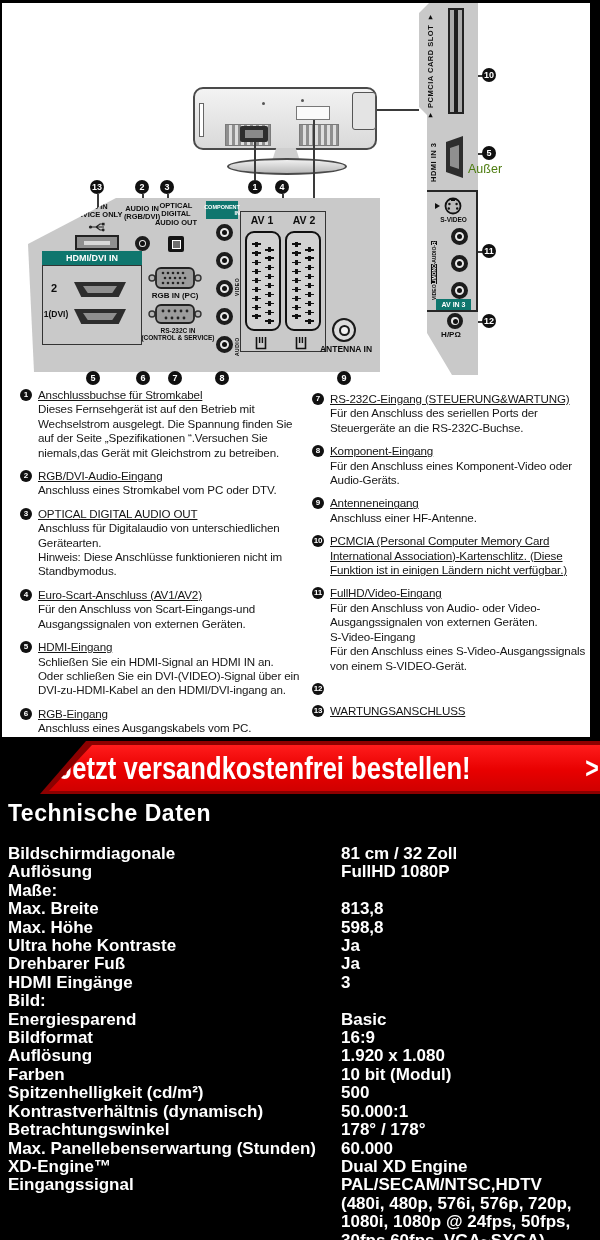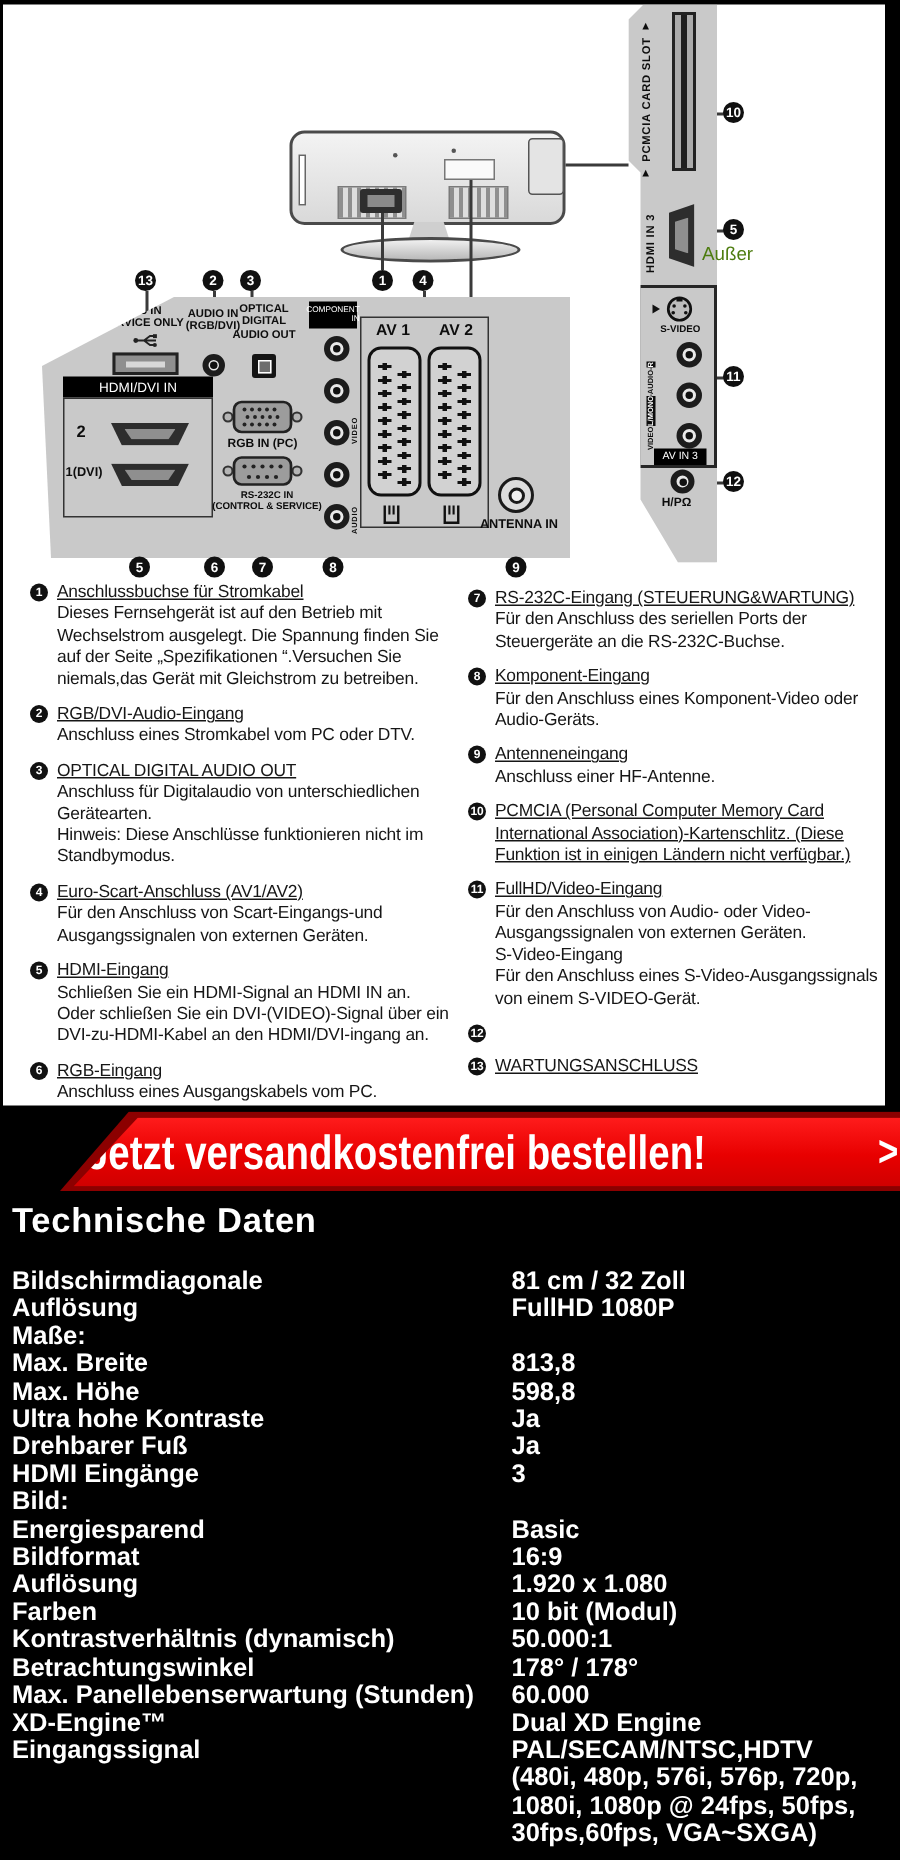--- a/index.html
+++ b/index.html
@@ -22,21 +22,21 @@
            clip-path: polygon(88px 0, 352px 0, 352px 174px, 6px 174px, 0 46px);
            filter: drop-shadow(0 0 1px #555); }
   .strip { position:absolute; left:419px; top:3px; width:59px; height:372px; background:#c9c9c9;
            clip-path: polygon(0 10px, 10px 0, 59px 0, 59px 372px, 33px 372px, 8px 330px, 8px 112px, 0 104px);
            filter: drop-shadow(0 0 1px #555); }
 
   .mlabel { position:absolute; font-weight:bold; color:#0d0d0d; text-align:center; white-space:pre-line; line-height:1.12; }
   .vlabel { position:absolute; writing-mode:vertical-rl; transform:rotate(180deg); font-weight:bold;
             color:#0d0d0d; letter-spacing:0.5px; }
 
-  .blackbar { position:absolute; background:#000000; color:#fff; font-weight:normal; text-align:right;
+  .blackbar { position:absolute; background:#0f766e; color:#fff; font-weight:bold; text-align:right;
               display:flex; align-items:center; justify-content:center; white-space:pre-line; }
 
   .rca { position:absolute; border-radius:50%; border:4px solid #1c1c1c; background:#e8e8e8;
          display:flex; align-items:center; justify-content:center; }
   .rca::after { content:""; width:5px; height:5px; border-radius:50%; background:#101010; }
 
   .optical { position:absolute; width:16px; height:16px; background:#141414; border-radius:2px;
              display:flex; align-items:center; justify-content:center; }
   .optical::after { content:""; width:7px; height:7px; background:#6e6e6e; border:1.5px solid #fff; }
 
@@ -470,20 +470,24 @@
     </div>
   <div class="srow">
       <div class="slabel">Auflösung</div>
       <div class="sval">1.920 x 1.080</div>
     </div>
   <div class="srow">
       <div class="slabel">Farben</div>
       <div class="sval">10 bit (Modul)</div>
     </div>
   <div class="srow">
+      <div class="slabel">Spitzenhelligkeit (cd/m²)</div>
+      <div class="sval">500</div>
+    </div>
+  <div class="srow">
       <div class="slabel">Kontrastverhältnis (dynamisch)</div>
       <div class="sval">50.000:1</div>
     </div>
   <div class="srow">
       <div class="slabel">Betrachtungswinkel</div>
       <div class="sval">178° / 178°</div>
     </div>
   <div class="srow">
       <div class="slabel">Max. Panellebenserwartung (Stunden)</div>
       <div class="sval">60.000</div>

